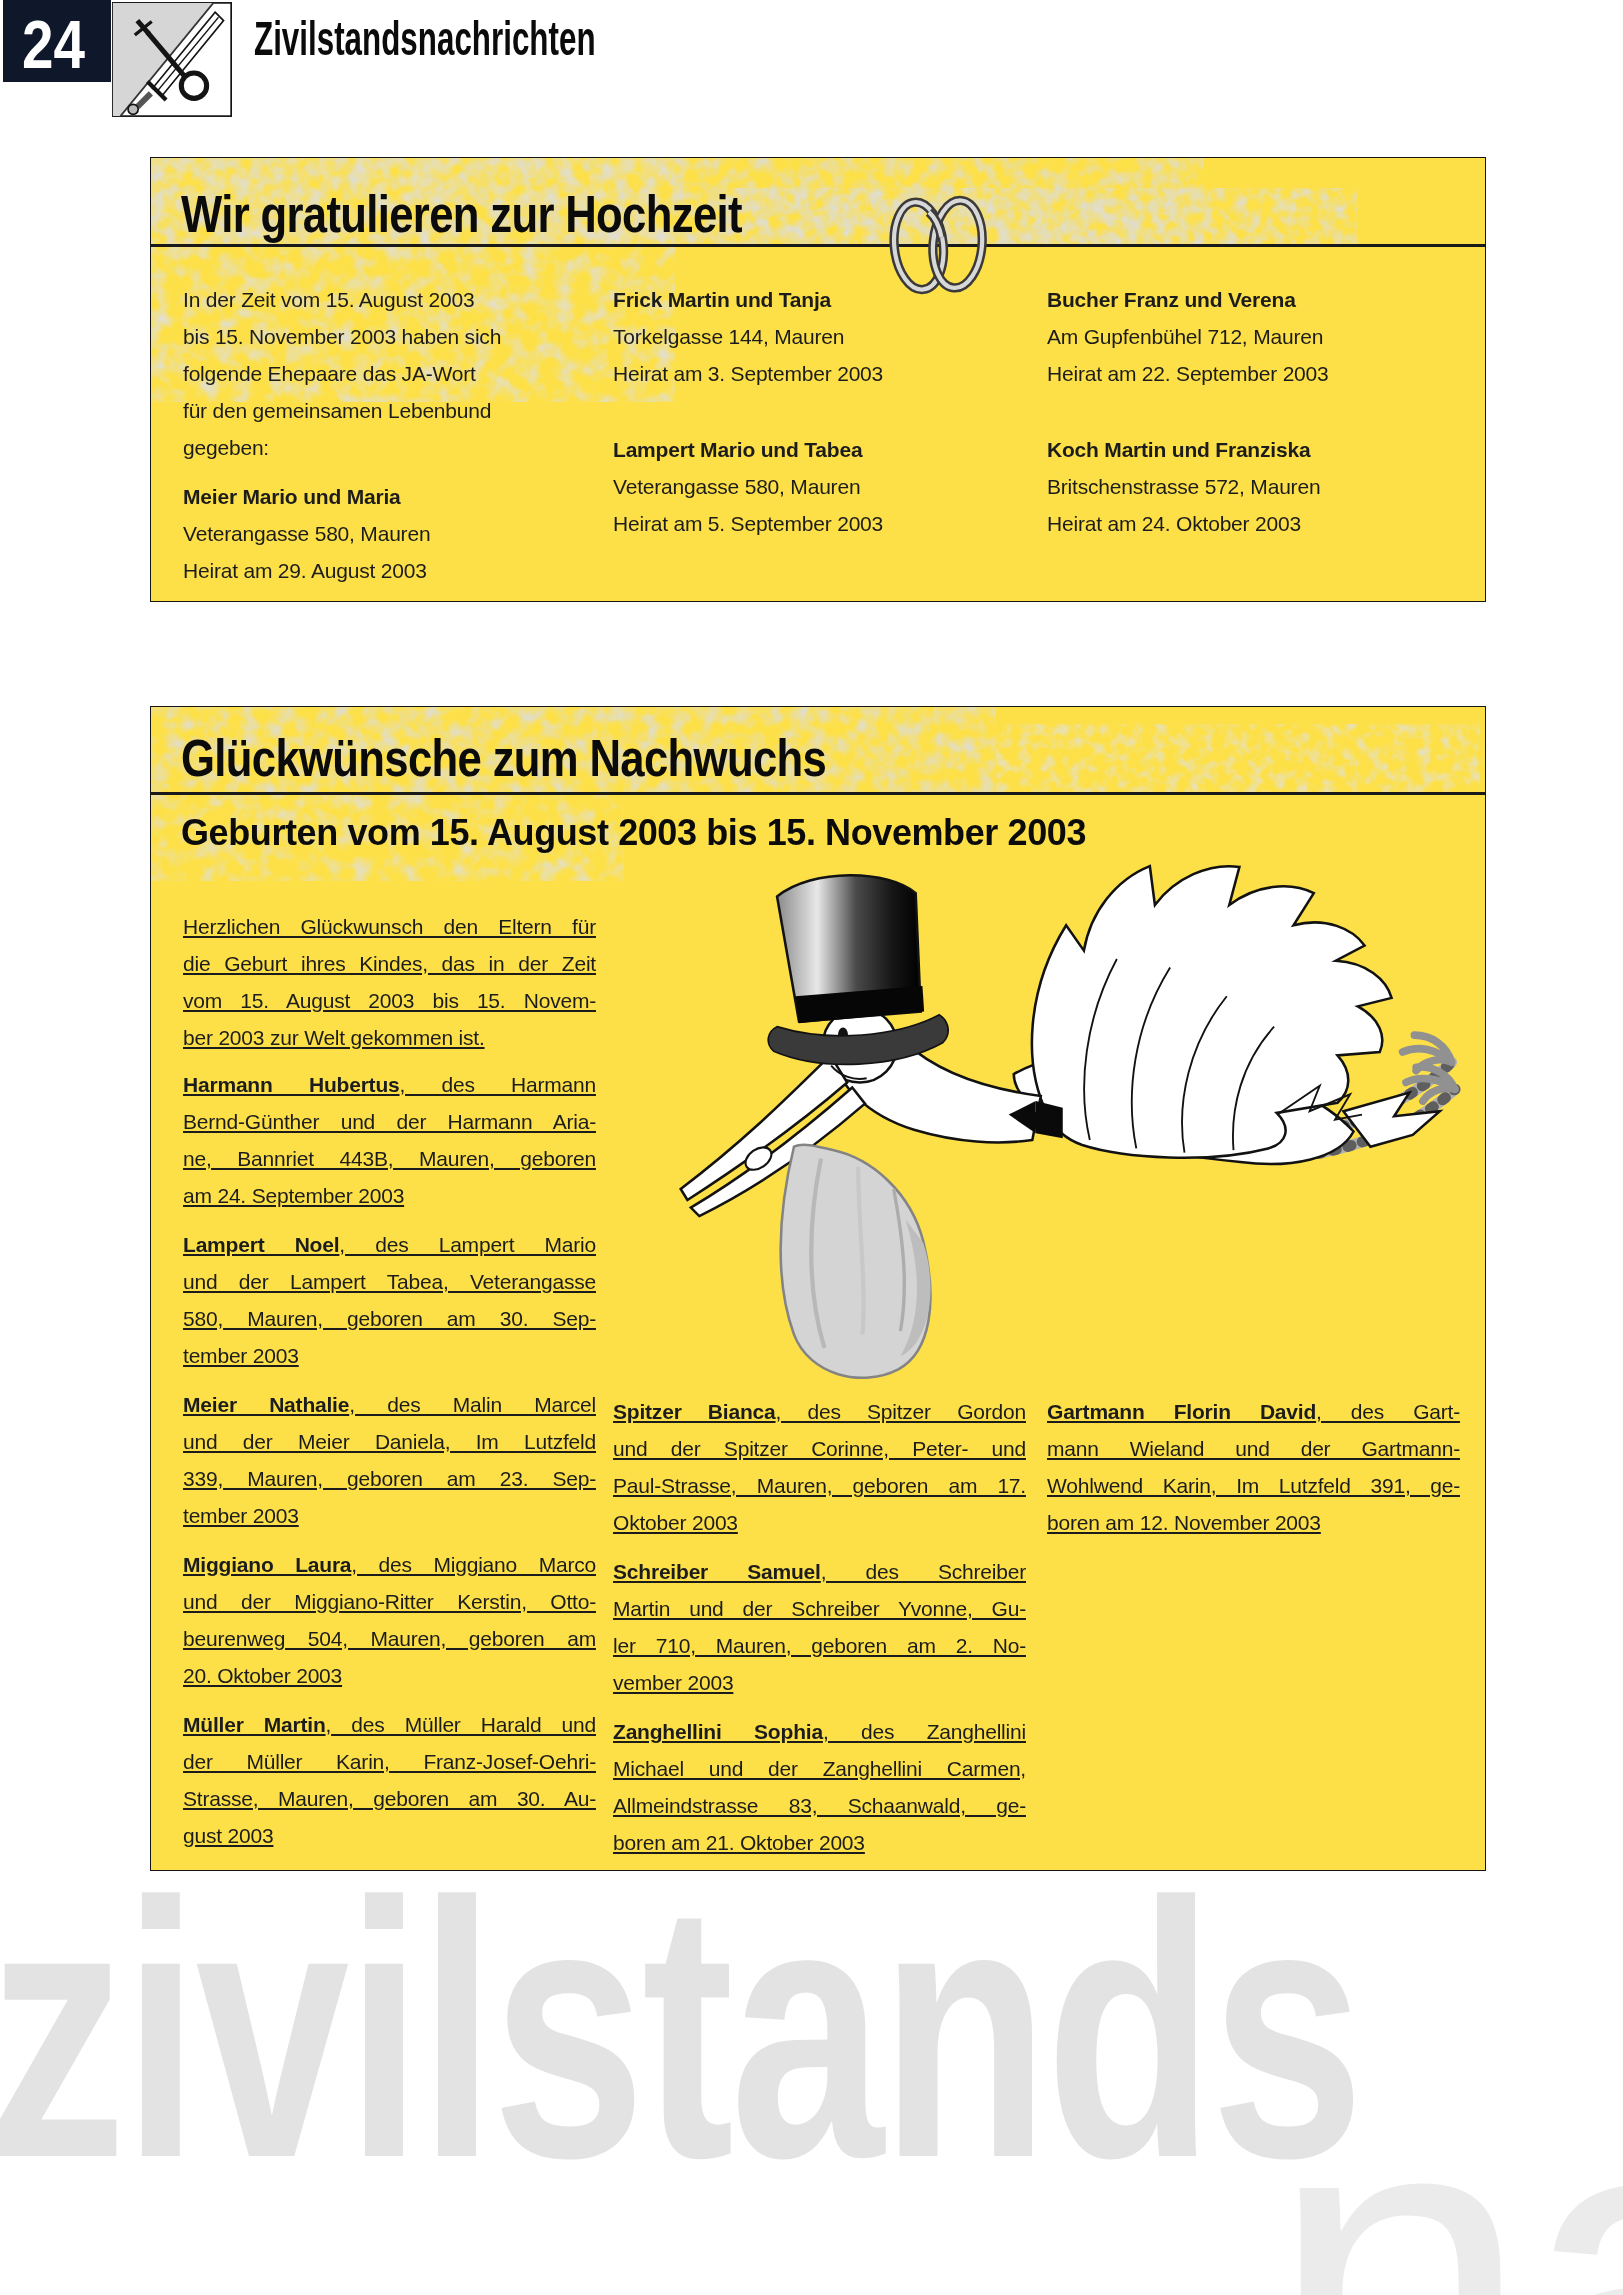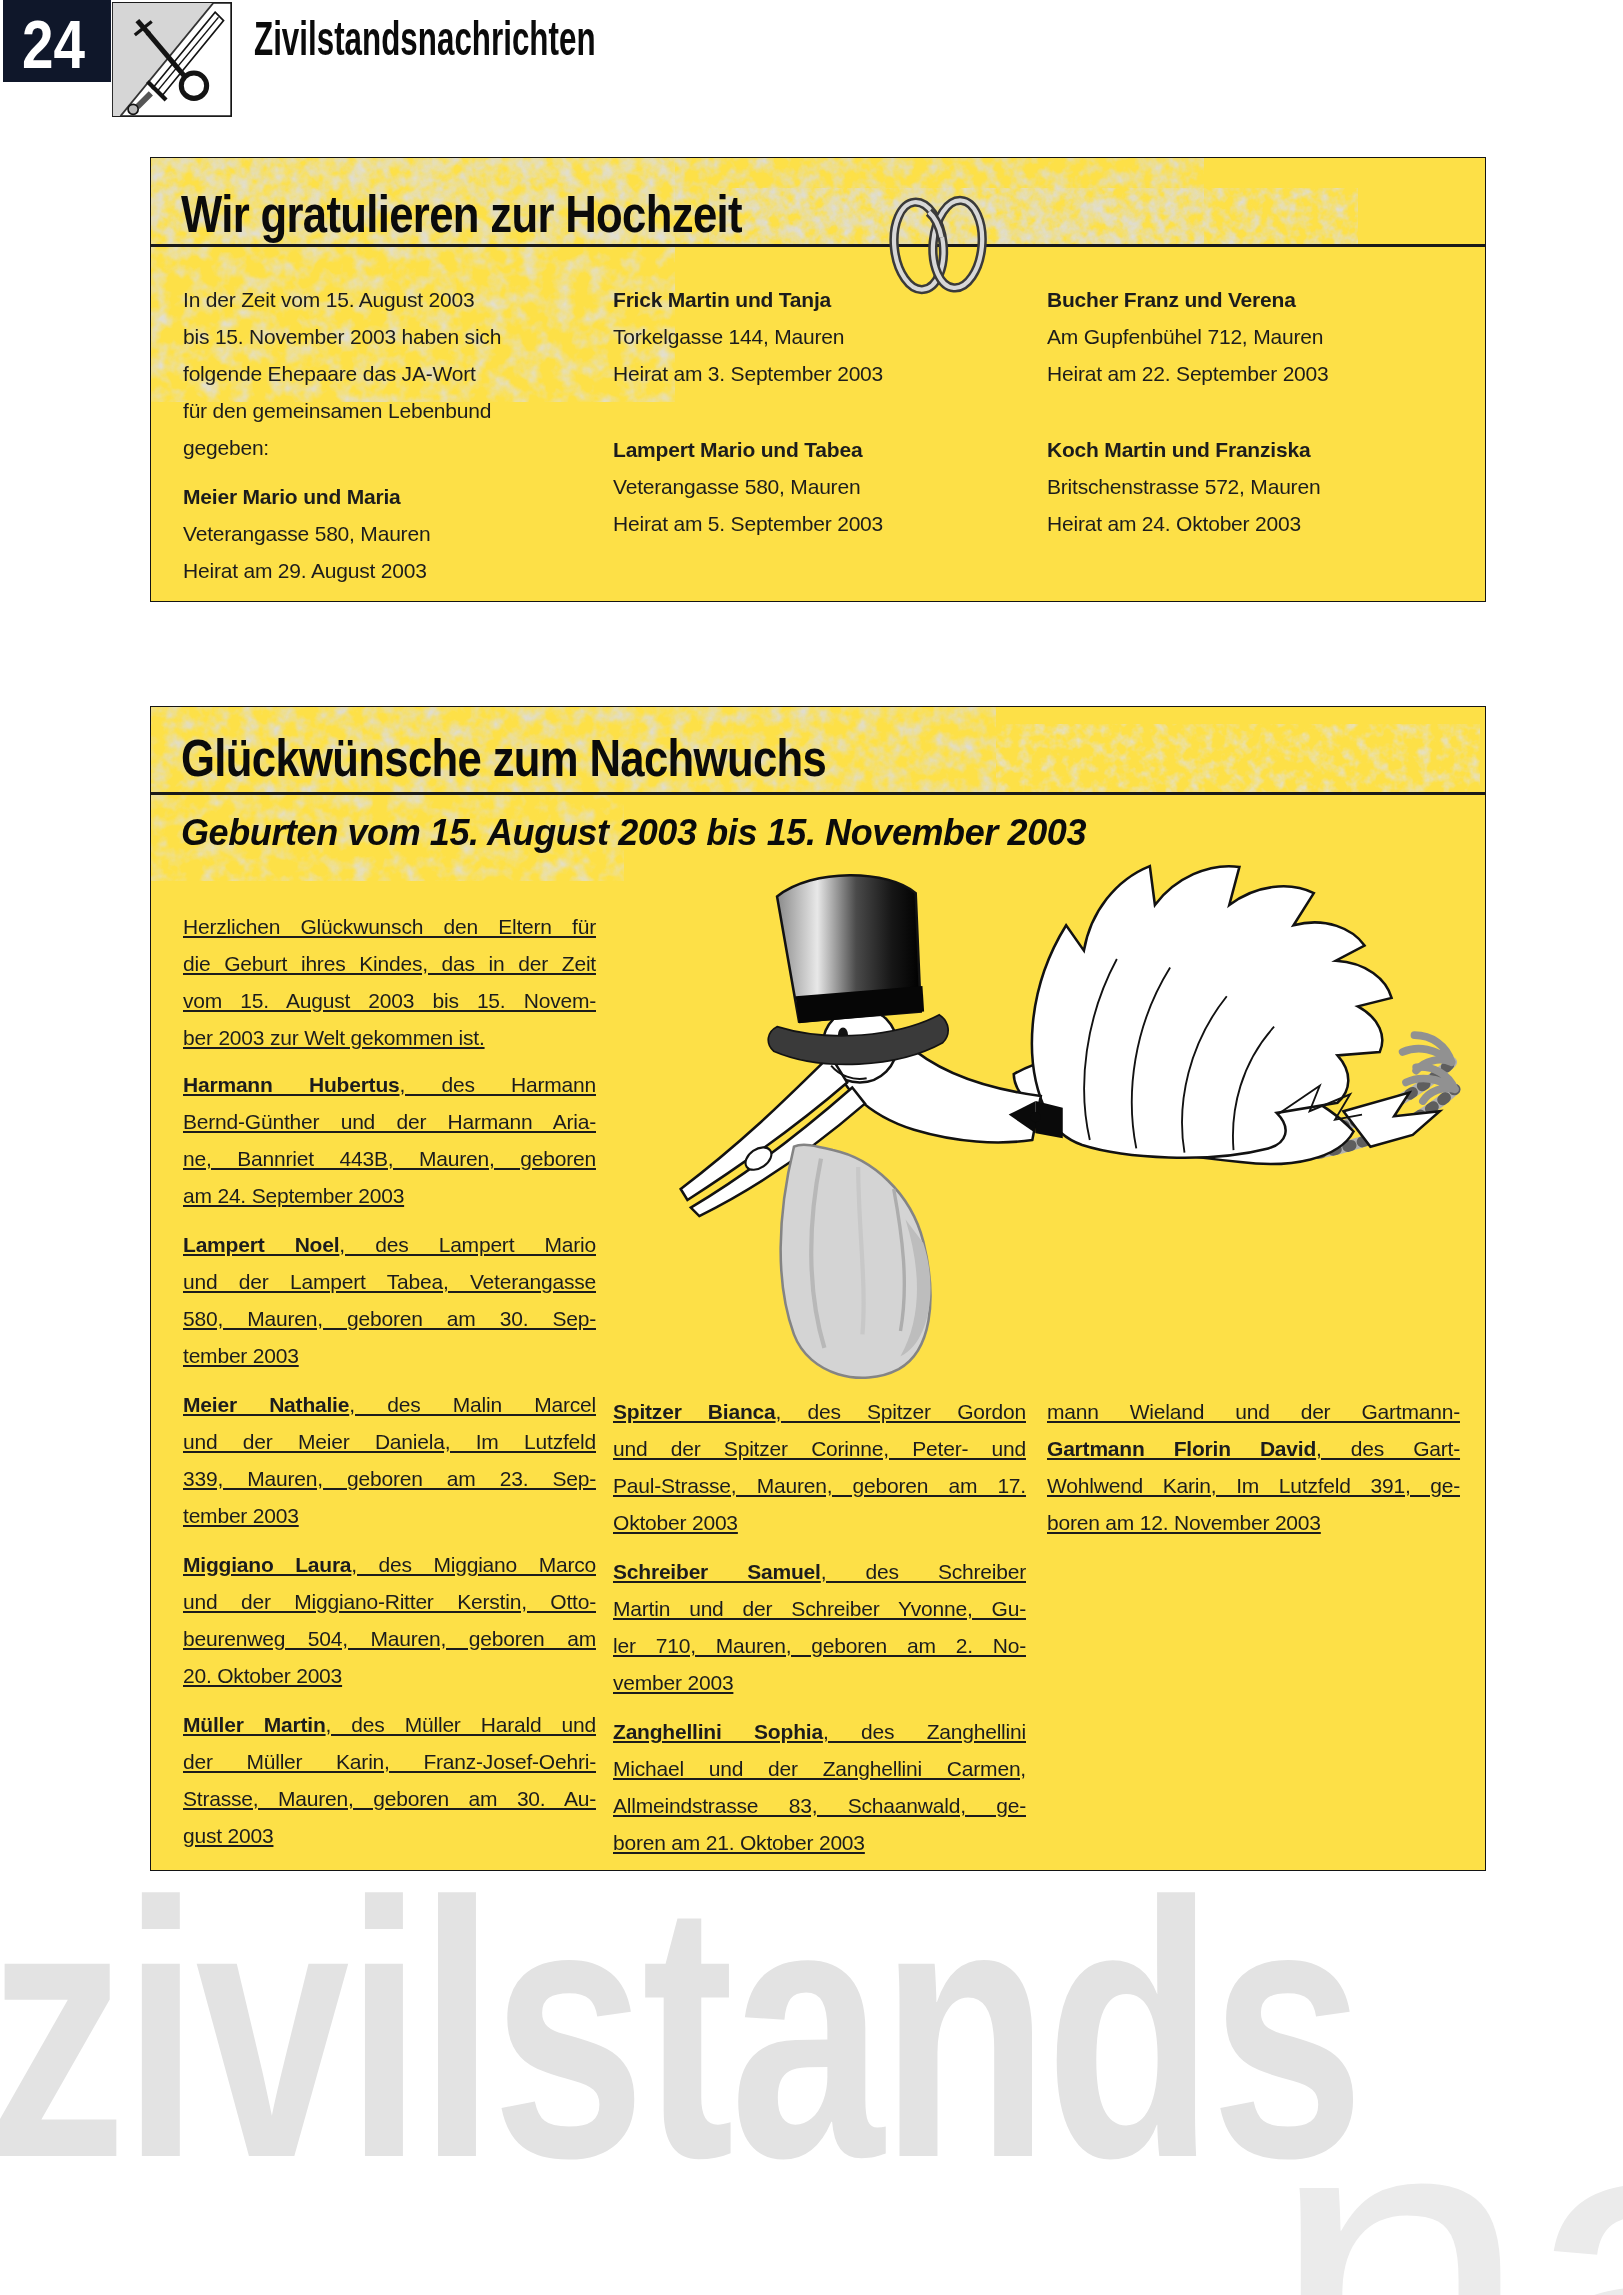--- a/index.html
+++ b/index.html
@@ -23,21 +23,21 @@
   
   .box{position:absolute;left:150px;width:1336px;background:#fde047;border:1.7px solid #141414;box-sizing:border-box;}
   #wedding-box{top:157px;height:445px;}
   #births-box{top:706px;height:1165px;}
   .tex{position:absolute;opacity:.9;}
   .rule{position:absolute;left:0;width:100%;height:2.5px;background:#1a1a1a;}
   .sec-title{position:absolute;left:30px;font-weight:bold;font-size:52px;line-height:52px;letter-spacing:-0.8px;
         transform:scaleX(0.84);transform-origin:0 0;white-space:nowrap;color:#0b0b0b;}
   #wedding-title{top:30px;}
   #births-title{top:25px;}
-  #births-subtitle{position:absolute;left:30px;top:108px;font-weight:bold;font-style:italic;font-size:36px;
+  #births-subtitle{position:absolute;left:30px;top:108px;font-weight:bold;font-size:36px;
         line-height:36px;letter-spacing:-0.4px;white-space:nowrap;color:#0b0b0b;}
   #rings{position:absolute;left:729px;top:27px;}
   
   .wcol{position:absolute;top:123px;}
   #wcol1{left:32px;width:423px;}
   #wcol2{left:462px;width:423px;}
   #wcol3{left:896px;width:440px;}
   .wentry + .wentry{margin-top:39px;}
   #wcol1 .wentry{margin-top:12px;}
   .gcol{position:absolute;width:413px;text-decoration:underline;}
@@ -289,22 +289,22 @@
       <div class="bentry">
         <div class="ln j"><span class="b">Zanghellini Sophia</span><span>, des Zanghellini</span></div>
         <div class="ln j">Michael und der Zanghellini Carmen,</div>
         <div class="ln j">Allmeindstrasse 83, Schaanwald, ge-</div>
         <div class="ln">boren am 21. Oktober 2003</div>
       </div>
     </div>
 
     <div class="gcol" id="gcol3">
       <div class="bentry">
+        <div class="ln j"><span class="b">Gartmann Florin David</span><span>, des Gart-</span></div>
         <div class="ln j">mann Wieland und der Gartmann-</div>
-        <div class="ln j"><span class="b">Gartmann Florin David</span><span>, des Gart-</span></div>
         <div class="ln j">Wohlwend Karin, Im Lutzfeld 391, ge-</div>
         <div class="ln">boren am 12. November 2003</div>
       </div>
     </div>
   </div>
 
 </div>
 
 
 </body></html>

